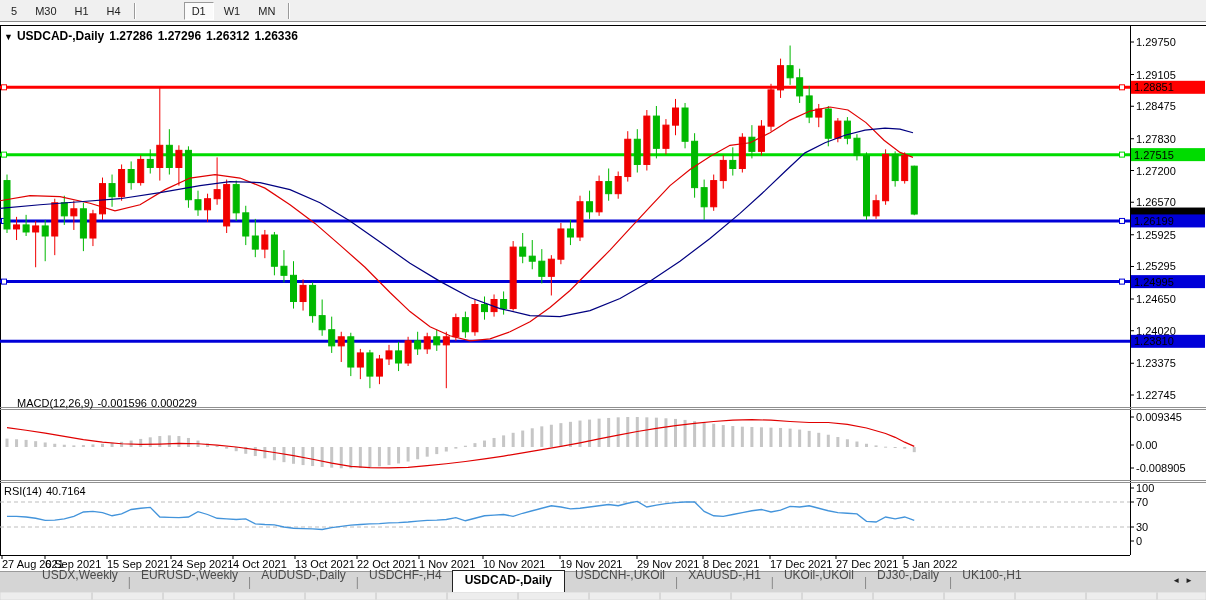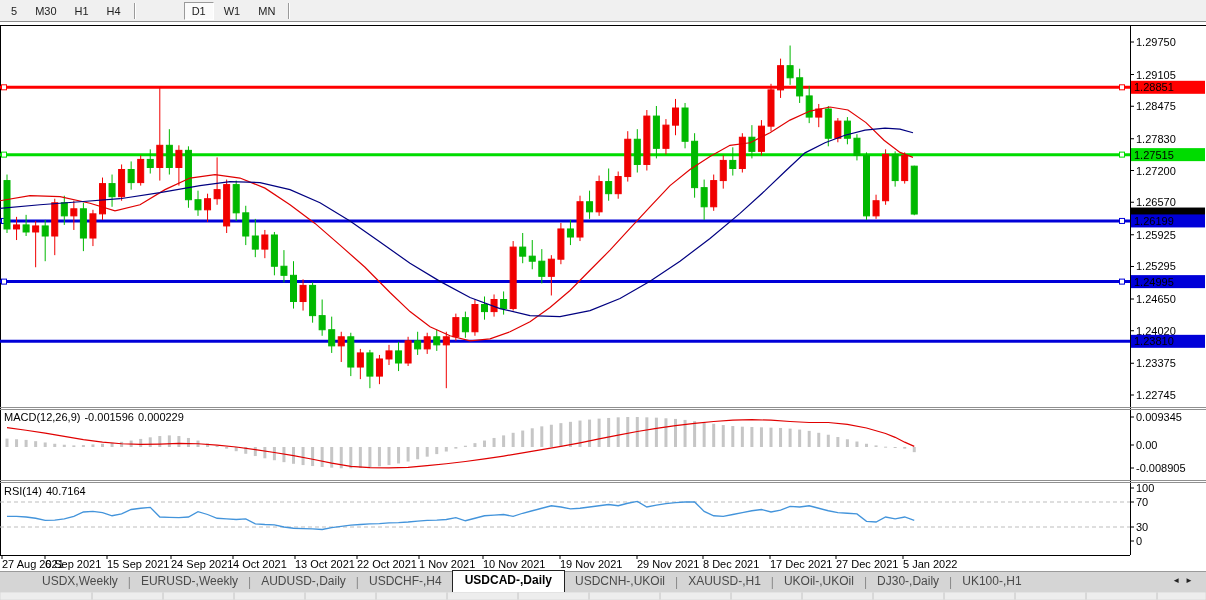--- a/index.html
+++ b/index.html
@@ -14,21 +14,21 @@
   .tf-sep{width:0;height:16px;border-left:1px solid #9a9a9a;border-right:1px solid #fff;margin:0 4px;}
   
   #chart-title{position:absolute;left:4px;top:29px;font-size:12px;font-weight:700;color:#000;z-index:5;}
   #chart-title .tri{font-size:9px;margin-right:4px;}
   #chart-title span{margin-right:5px;}
   .pane-label{position:absolute;left:4px;font-size:11px;color:#000;z-index:5;}
   .pane-label span{margin-right:4px;}
   
   #tabbar{position:absolute;left:0;top:571px;width:1206px;height:21px;background:#d5d5d5;
           border-top:1px solid #9a9a9a;display:flex;align-items:flex-end;padding-left:32px;box-sizing:border-box;z-index:6;}
-  .tab{font-size:12px;color:#4a4a4a;padding:2px 10px 3px;line-height:15px;white-space:nowrap;cursor:default;}
+  .tab{font-size:12px;color:#4a4a4a;padding:2px 10px 9px;line-height:15px;white-space:nowrap;cursor:default;}
   .tab.active{background:#fff;border:1px solid #222;border-bottom:none;color:#000;font-weight:700;
               padding:2px 12px 4px;margin-bottom:0;}
   .tab-sep{color:#888;font-size:12px;padding-bottom:3px;}
   #tab-arrows{position:absolute;right:8px;top:576px;font-size:8px;color:#222;letter-spacing:5px;z-index:7;}
 </style>
 </head>
 <body>
 
 <div id="app">
 
@@ -473,22 +473,25 @@
         <line x1="731" y1="592.5" x2="731" y2="599.5" stroke="#c4c4c4"></line>
         <line x1="802" y1="592.5" x2="802" y2="599.5" stroke="#c4c4c4"></line>
         <line x1="873" y1="592.5" x2="873" y2="599.5" stroke="#c4c4c4"></line>
         <line x1="944" y1="592.5" x2="944" y2="599.5" stroke="#c4c4c4"></line>
         <line x1="1015" y1="592.5" x2="1015" y2="599.5" stroke="#c4c4c4"></line>
         <line x1="1086" y1="592.5" x2="1086" y2="599.5" stroke="#c4c4c4"></line>
         <line x1="1157" y1="592.5" x2="1157" y2="599.5" stroke="#c4c4c4"></line>
       </g>
     </svg>
 
-
-  <div class="pane-label" style="top:411px;">
+  <div id="chart-title">
+    <span class="tri">▼</span><span>USDCAD-,Daily</span><span>1.27286</span><span>1.27296</span><span>1.26312</span><span>1.26336</span>
+  </div>
+
+  <div class="pane-label" style="top:397px;margin-left:13px;">
     <span>MACD(12,26,9)</span><span>-0.001596</span><span>0.000229</span>
   </div>
 
   <div class="pane-label" style="top:485px;text-align:center;">
     <span>RSI(14)</span><span>40.7164</span>
   </div>
 
   <div id="tabbar">
       <span class="tab">USDX,Weekly</span>
       <span class="tab-sep">|</span>

